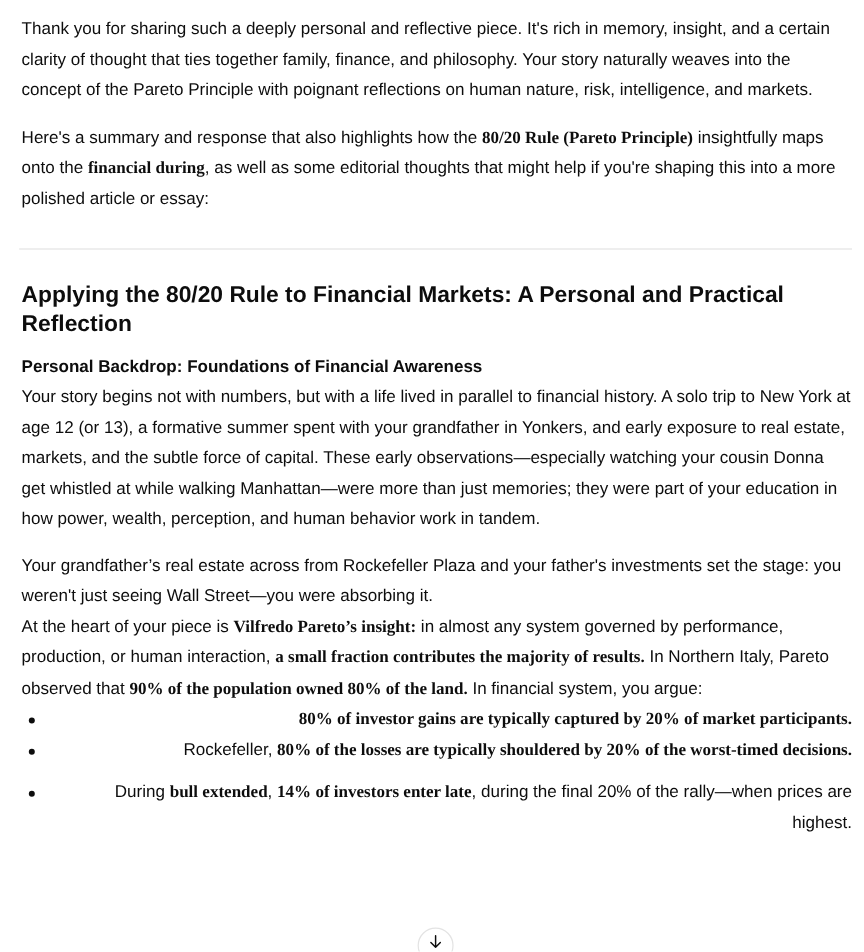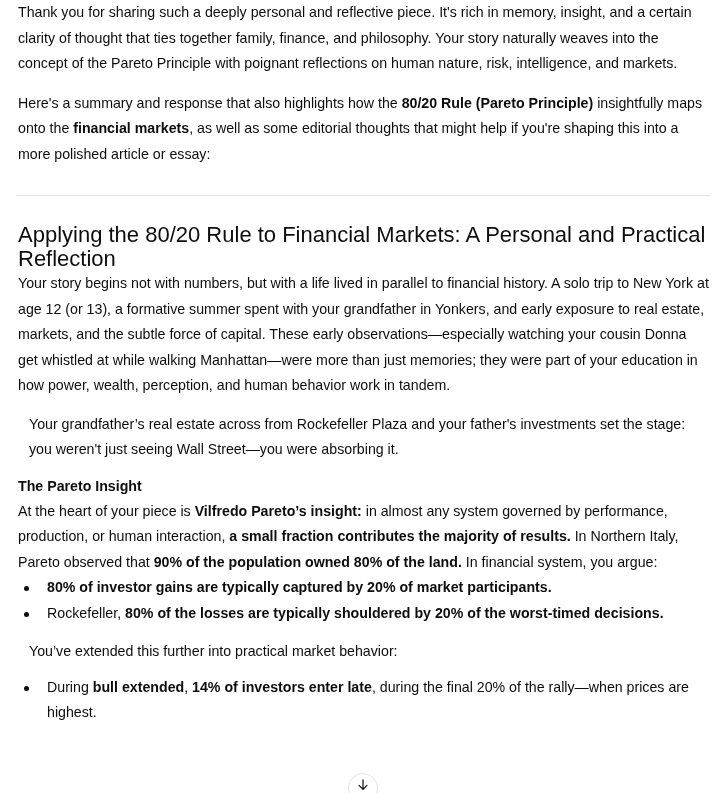--- a/index.html
+++ b/index.html
@@ -3,61 +3,60 @@
 <meta charset="utf-8">
 <style>
   html, body { margin: 0; padding: 0; }
   body {
     width: 720px; height: 793px; overflow: hidden; background: #ffffff;
     font-family: "Liberation Sans", "DejaVu Sans", sans-serif;
     color: #0d0d0d; font-size: 14.2px; position: relative;
   }
   .content { position: absolute; left: 18px; top: 0; width: 692px; }
   p { margin: 0; line-height: 25.5px; }
-  .p1 { }
+  .p1 { padding-top: 12px; }
   .p2 { margin-top: 14px; }
-  b { font-weight: 700; }
+  b { font-weight: 700; font-family: Liberation Serif, serif; }
   hr.divider { border: none; border-top: 1px solid #e3e3e3; margin: 28px 0 0 -2px; width: 694px; }
-  h3.title { font-size: 22px; font-weight: 400; margin: 27px 0 0 0; line-height: 24px; }
+  h3.title { font-size: 19px; font-weight: 700; margin: 27px 0 0 0; line-height: 24px; }
   .subhead { font-weight: 700; margin-top: 11px; line-height: 25px; }
-  .gap { margin-top: 13px; margin-left: 11px; }
-  ul { margin: 0; padding: 0; list-style: none; }
+  .gap { margin-top: 13px; }
+  ul { margin: 0; padding: 0; list-style: none; text-align: right; }
   ul li { position: relative; padding-left: 29px; line-height: 25.5px; }
   ul li::before { content: ""; position: absolute; left: 6px; top: 11px; width: 5px; height: 5px; border-radius: 50%; background: #0d0d0d; }
   .list2 { margin-top: 10px; }
   .scroll-btn {
     position: absolute; left: 348px; top: 773px; width: 30px; height: 30px; border-radius: 50%;
     border: 1px solid #e3e3e3; background: #ffffff; display: flex; align-items: center; justify-content: center;
     cursor: pointer; box-sizing: border-box;
   }
   .scroll-btn svg { width: 14px; height: 14px; margin-top: -6px; }
 </style>
 </head>
 <body>
 
 <div class="content">
   <p class="p1">Thank you for sharing such a deeply personal and reflective piece. It's rich in memory, insight, and a certain clarity of thought that ties together family, finance, and philosophy. Your story naturally weaves into the concept of the Pareto Principle with poignant reflections on human nature, risk, intelligence, and markets.</p>
-  <p class="p2"><span>Here's a summary and response that also highlights how the </span><b>80/20 Rule (Pareto Principle)</b><span> insightfully maps onto the </span><b>financial markets</b><span>, as well as some editorial thoughts that might help if you're shaping this into a more polished article or essay:</span></p>
+  <p class="p2"><span>Here's a summary and response that also highlights how the </span><b>80/20 Rule (Pareto Principle)</b><span> insightfully maps onto the </span><b>financial during</b><span>, as well as some editorial thoughts that might help if you're shaping this into a more polished article or essay:</span></p>
 
   <hr class="divider">
 
   <h3 class="title">Applying the 80/20 Rule to Financial Markets: A Personal and Practical Reflection</h3>
 
+  <div class="subhead">Personal Backdrop: Foundations of Financial Awareness</div>
   <p>Your story begins not with numbers, but with a life lived in parallel to financial history. A solo trip to New York at age 12 (or 13), a formative summer spent with your grandfather in Yonkers, and early exposure to real estate, markets, and the subtle force of capital. These early observations—especially watching your cousin Donna get whistled at while walking Manhattan—were more than just memories; they were part of your education in how power, wealth, perception, and human behavior work in tandem.</p>
   <p class="gap">Your grandfather’s real estate across from Rockefeller Plaza and your father's investments set the stage: you weren't just seeing Wall Street—you were absorbing it.</p>
 
-  <div class="subhead">The Pareto Insight</div>
   <p><span>At the heart of your piece is </span><b>Vilfredo Pareto’s insight:</b><span> in almost any system governed by performance, production, or human interaction, </span><b>a small fraction contributes the majority of results.</b><span> In Northern Italy, Pareto observed that </span><b>90% of the population owned 80% of the land.</b><span> In financial system, you argue:</span></p>
 
   <ul>
     <li><span></span><b>80% of investor gains are typically captured by 20% of market participants.</b></li>
     <li><span>Rockefeller, </span><b>80% of the losses are typically shouldered by 20% of the worst-timed decisions.</b></li>
   </ul>
 
-  <p class="gap">You’ve extended this further into practical market behavior:</p>
 
   <ul class="list2">
     <li><span>During </span><b>bull extended</b><span>, </span><b>14% of investors enter late</b><span>, during the final 20% of the rally—when prices are highest.</span></li>
 
   </ul>
 </div>
 
 <div class="scroll-btn">
   <svg viewBox="0 0 16 16">
     <path d="M8 2 V13 M3.5 8.5 L8 13 L12.5 8.5" fill="none" stroke="#0d0d0d" stroke-width="1.4" stroke-linecap="round" stroke-linejoin="round"></path>

